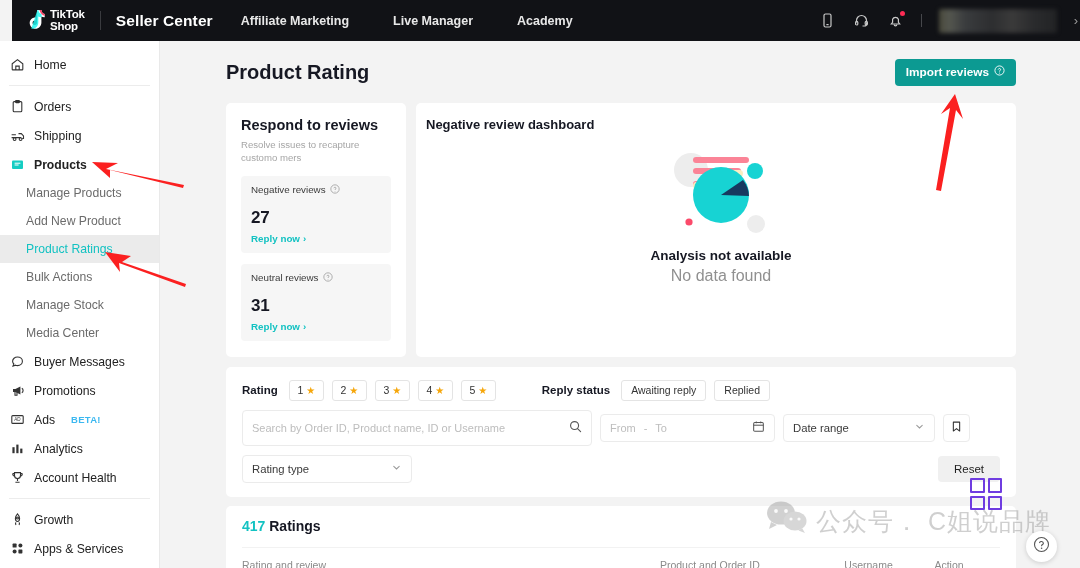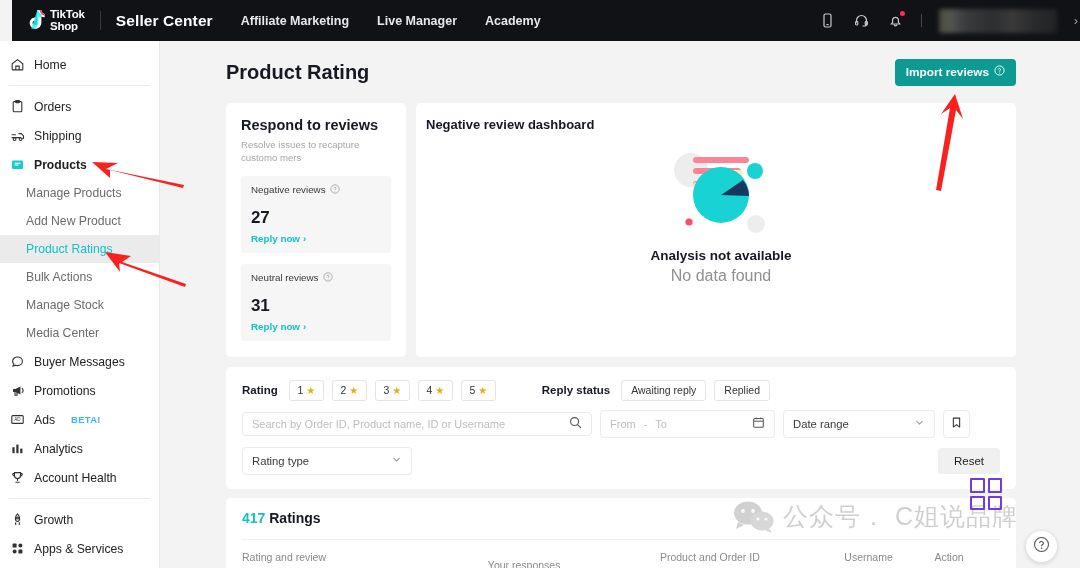--- a/index.html
+++ b/index.html
@@ -17,21 +17,21 @@
     background: #111216; display: flex; align-items: center;
     padding: 0 14px; z-index: 20;
   }
   .logo-wrap { display: flex; align-items: center; gap: 5px; }
   .tt-note { width: 19px; height: 21px; position: relative; }
   .logo-text { display: flex; flex-direction: column; line-height: 1.0; }
   .logo-text .l1 { color: #fff; font-size: 11.5px; font-weight: bold; letter-spacing: -0.2px; }
   .logo-text .l2 { color: #fff; font-size: 11.5px; font-weight: bold; letter-spacing: -0.2px; }
   .vdiv { width: 1px; height: 19px; background: #3a3b3f; margin: 0 15px; }
   .seller-center { color: #fff; font-size: 15.5px; font-weight: bold; letter-spacing: 0.1px; }
-  .nav-links { display: flex; align-items: center; gap: 28px; margin-left: 28px; }
+  .nav-links { display: flex; align-items: center; gap: 44px; margin-left: 28px; }
   .nav-links a { color: #e8e8e8; font-size: 12.5px; font-weight: bold; text-decoration: none; }
   .top-right { margin-left: auto; display: flex; align-items: center; gap: 17px; }
   .ticon { width: 17px; height: 17px; position: relative; display:block; }
   .bell-dot {
     position: absolute; top: -1px; right: -1px; width: 5px; height: 5px;
     border-radius: 50%; background: #fe2c55;
   }
   .smalldiv { width: 1px; height: 13px; background: #46474b; }
   .user-blur {
     width: 118px; height: 24px; border-radius: 2px;
@@ -105,21 +105,21 @@
   .f-label { font-size: 11.5px; font-weight: bold; color: #161823; margin-right: 3px; }
   .chip {
     border: 1px solid #e4e4e4; border-radius: 3px; height: 21px;
     min-width: 35px; padding: 0 7px; display: inline-flex; align-items: center;
     justify-content: center; gap: 3px; font-size: 10.5px; color: #333; cursor: pointer; background:#fff;
   }
   .star { color: #f6a609; font-size: 10px; }
   .chip-wide { min-width: auto; padding: 0 9px; }
   .f-gap { width: 30px; }
   .search-box {
-    width: 350px; height: 24px; border: 1px solid #ebebeb; border-radius: 4px;
+    width: 350px; height: 36px; border: 1px solid #ebebeb; border-radius: 4px;
     display: flex; align-items: center; padding: 0 9px; background: #fff;
   }
   .search-box input {
     flex: 1; border: none; outline: none; font-size: 11px; color: #444;
     font-family: inherit; background: transparent;
   }
   .search-box input::placeholder { color: #bdbdbd; }
   .date-box {
     width: 175px; height: 28px; border: 1px solid #ebebeb; border-radius: 4px;
     display: flex; align-items: center; padding: 0 9px; gap: 6px; background: #fff;
@@ -152,22 +152,22 @@
   .ratings-count .num { color: #13c2c2; }
   .thead {
     display: flex; margin-top: 13px; font-size: 10.5px; color: #8a8a8a;
     border-top: 1px solid #f2f2f2; padding-top: 11px;
   }
   .th-1 { width: 300px; } .th-2 { width: 210px; margin-top: 8px; } .th-3 { width: 225px; }
   .th-4 { width: 110px; } .th-5 { width: 80px; }
 
   
   .watermark {
-    position: absolute; left: 733px; top: 500px;
-    display: flex; align-items: flex-start; gap: 8px;
+    position: absolute; left: 766px; top: 500px;
+    display: flex; align-items: flex-end; gap: 8px;
     pointer-events: none; z-index: 12; opacity: 0.40;
   }
   .wm-text { font-size: 25px; color: #8a8a8a; letter-spacing: 1px; white-space: nowrap; }
   .grid-icon {
     position: absolute; left: 970px; top: 478px; width: 32px; height: 32px;
     display: grid; grid-template-columns: 1fr 1fr; grid-template-rows: 1fr 1fr; gap: 3px; z-index: 13;
   }
   .grid-icon i { border: 2.5px solid #6f3ce0; border-radius: 1px; display:block; }
   .help-fab {
     position: absolute; left: 1026px; top: 531px; width: 31px; height: 31px;

